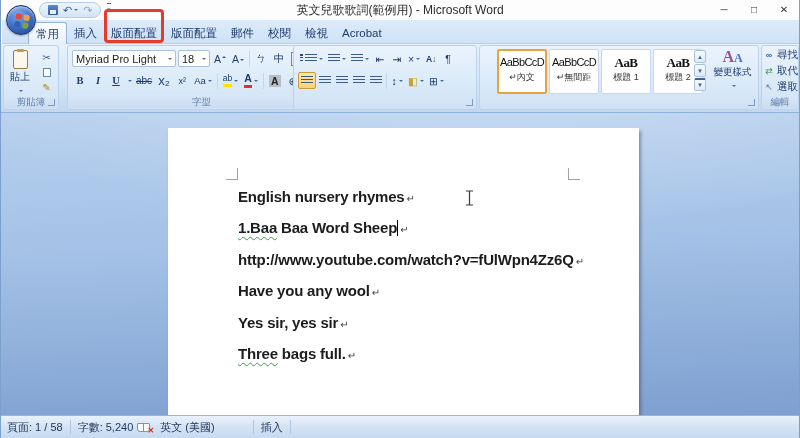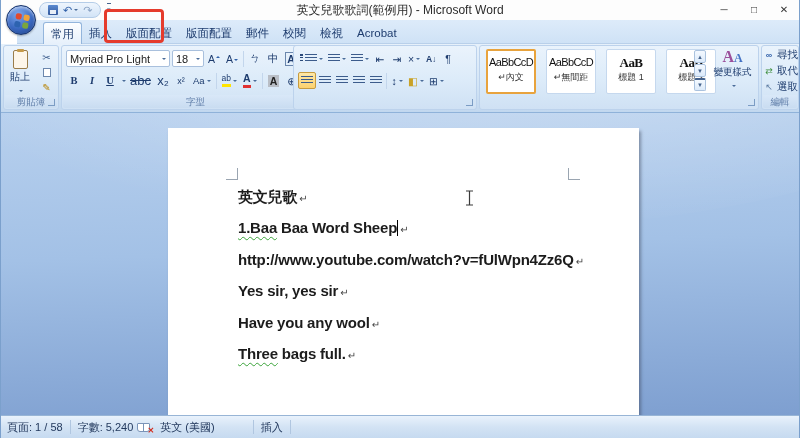--- a/index.html
+++ b/index.html
@@ -23,33 +23,33 @@
   
   .orb { position:absolute; left:5px; top:5px; width:30px; height:30px; border-radius:50%; background:radial-gradient(circle at 40% 30%, #7fa9ee, #3a68c0 55%, #1c3d80); border:1px solid #16336b; box-shadow:inset 0 2px 3px rgba(255,255,255,.55), 0 1px 2px rgba(0,0,0,.3); z-index:50; }
   .petals { position:absolute; left:8px; top:8px; width:14px; height:14px; transform:rotate(10deg); }
   .petals i { position:absolute; width:6px; height:6px; border-radius:2px; }
   .p1 { left:0; top:0; background:#e2492f; }
   .p2 { right:0; top:0; background:#f0a33a; }
   .p3 { left:0; bottom:0; background:#2d63b0; }
   .p4 { right:0; bottom:0; background:#7ba63c; }
 
   
-  .tabbar { position:absolute; top:20px; left:16px; right:0; height:24px; background:linear-gradient(#ddebfa,#cfe2f6); border-bottom:1px solid #b9d0ea; }
+  .tabbar { position:absolute; top:20px; left:1px; right:0; height:24px; background:linear-gradient(#ddebfa,#cfe2f6); border-bottom:1px solid #b9d0ea; }
   .tabs { display:flex; margin-left:26px; height:24px; align-items:flex-end; }
   .tab { padding:0 7px; height:22px; line-height:22px; font-size:11.5px; color:#1e3c6e; white-space:nowrap; }
   .tab.active { background:linear-gradient(#fdfeff,#e6f0fb); border:1px solid #93b5dc; border-bottom:none; border-radius:3px 3px 0 0; }
   .redbox { position:absolute; left:103px; top:9px; width:60px; height:34px; border:3px solid #e53b2c; border-radius:4px; z-index:60; }
 
   
   .ribbon { position:absolute; top:44px; left:0; right:0; height:69px; background:linear-gradient(#e7f1fb,#d3e5f6 60%,#c2d8ef); border-bottom:1px solid #8fb2d9; }
   .group { position:absolute; top:1px; height:65px; border:1px solid #bcd2ec; border-radius:3px; background:linear-gradient(#eaf3fc,#dcebf9 55%,#cfe1f4); }
   .glabel { position:absolute; bottom:1px; left:1px; right:1px; height:13px; line-height:13px; text-align:center; font-size:9.5px; color:#5f7da8; background:linear-gradient(#d9e8f8,#c9dcf1); border-radius:0 0 2px 2px; }
   .launcher { position:absolute; bottom:3px; right:3px; width:7px; height:7px; border-right:1px solid #7b9cc4; border-bottom:1px solid #7b9cc4; }
   .g-clip { left:2px; width:56px; }
-  .g-font { left:60px; width:269px; }
+  .g-font { left:66px; width:269px; }
   .g-para { left:292px; width:184px; }
   .g-styles { left:478px; width:280px; }
   .g-edit { left:760px; width:38px; }
 
   
   .paste { position:absolute; left:3px; top:3px; width:26px; height:47px; text-align:center; font-size:10px; color:#1e3c6e; }
   .clipicon { display:block; width:15px; height:19px; margin:1px auto 1px; background:#fdf6ea; border:1px solid #9a7d4b; border-radius:2px; position:relative; }
   .clipicon::before { content:""; position:absolute; left:3px; top:-2px; width:7px; height:3px; background:#c59a4a; border-radius:1px; }
   .minicol { position:absolute; left:33px; top:4px; display:flex; flex-direction:column; gap:1px; }
   .mini { width:19px; height:14px; display:flex; align-items:center; justify-content:center; font-size:10px; color:#3c5c8c; }
@@ -59,32 +59,32 @@
   .rbtn { height:17px; min-width:16px; padding:0 2px; display:flex; align-items:center; justify-content:center; font-size:10.5px; color:#1e3c6e; border-radius:2px; }
   .rbtn.hl { background:linear-gradient(#ffe8a6,#fcd16f); border:1px solid #c79b3f; }
   .vsep { width:1px; height:16px; background:#c3d6ec; margin:0 1px; }
   .combo { height:17px; background:#fff; border:1px solid #a9c0dd; border-radius:2px; display:flex; align-items:center; font-size:11px; color:#222; padding:0 3px; }
   .combo .dd { margin-left:auto; }
   .c-name { width:104px; }
   .c-size { width:32px; }
   .serifb { font-family:"Liberation Serif", serif; font-weight:bold; }
   .serifi { font-family:"Liberation Serif", serif; font-style:italic; font-weight:bold; }
   .und { text-decoration:underline; font-family:"Liberation Serif", serif; font-weight:bold; }
-  .strike { text-decoration:line-through; font-size:13px; }
+  .strike { text-decoration:line-through; font-size:10px; }
   .ybar { border-bottom:3px solid #ffe400; font-size:8.5px; line-height:1.1; }
   .rbar { border-bottom:3px solid #e03030; font-weight:bold; line-height:1.1; }
   .ashade { background:#b9bec6; padding:0 2px; color:#222; font-weight:bold; }
   .abox { border:1px solid #6b87ad; padding:0 1px; font-weight:bold; }
   .grow::after { content:""; display:inline-block; width:0; height:0; border:2.5px solid transparent; border-bottom-color:#2f5fa8; margin-left:1px; transform:translateY(-3px); }
   .shrink::after { content:""; display:inline-block; width:0; height:0; border:2.5px solid transparent; border-top-color:#2f5fa8; margin-left:1px; transform:translateY(2px); }
   .ibars { display:inline-block; width:12px; height:9px; background:repeating-linear-gradient(to bottom,#3c5c8c 0 1.2px,transparent 1.2px 2.9px); }
   .ibull { display:inline-block; width:3px; height:9px; margin-right:2px; background:repeating-linear-gradient(to bottom,#2a4a7a 0 1.5px,transparent 1.5px 2.9px); }
 
   
-  .scards { position:absolute; left:6px; top:3px; display:flex; gap:10px; }
+  .scards { position:absolute; left:17px; top:3px; display:flex; gap:2px; }
   .scard { width:50px; height:45px; background:#fff; border:1px solid #c5d8ee; border-radius:2px; text-align:center; padding-top:5px; }
   .scard.sel { border:2px solid #e8a33d; padding-top:4px; }
   .s-sample { font-size:11px; letter-spacing:-0.6px; color:#111; line-height:15px; white-space:nowrap; }
   .scard.head .s-sample { font-family:"Liberation Serif", serif; font-weight:bold; font-size:13px; }
   .s-name { font-size:9px; color:#333; line-height:14px; white-space:nowrap; }
   .scrollcol { position:absolute; left:214px; top:4px; display:flex; flex-direction:column; gap:1px; }
   .scbtn { width:12px; height:13px; border:1px solid #aac2de; border-radius:2px; background:linear-gradient(#f4f9ff,#dceafa); font-size:6px; color:#44628c; display:flex; align-items:center; justify-content:center; }
   .scbtn.exp { border-top:2px solid #44628c; }
   .chgstyles { position:absolute; right:2px; top:2px; width:47px; height:48px; text-align:center; font-size:9.5px; color:#1e3c6e; }
   .aa1 { font-family:"Liberation Serif", serif; font-weight:bold; font-size:16px; color:#9b4f9b; }
@@ -373,25 +373,25 @@
         </div>
       <div class="glabel">編輯</div>
     </div>
   </div>
 
   <div class="docarea">
     <div class="page">
       <span class="cm cm-l"></span>
       <span class="cm cm-r"></span>
       <div class="doctext" id="doclines">
-          <div class="dline"><span>英文兒歌</span><span class="pmark">↵</span></div>
+          <div class="dline"><span>English nursery rhymes</span><span class="pmark">↵</span></div>
           <div class="dline"><span class="squiggle">1.Baa</span><span> Baa Word Sheep</span><span class="caret"></span><span class="pmark">↵</span></div>
           <div class="dline"><span>http://www.youtube.com/watch?v=fUlWpn4Zz6Q</span><span class="pmark">↵</span></div>
+          <div class="dline"><span>Have you any wool</span><span class="pmark">↵</span></div>
           <div class="dline"><span>Yes sir, yes sir</span><span class="pmark">↵</span></div>
-          <div class="dline"><span>Have you any wool</span><span class="pmark">↵</span></div>
           <div class="dline"><span class="squiggle">Three</span><span> bags full.</span><span class="pmark">↵</span></div>
         </div>
     </div>
     <svg class="ibeam" width="11" height="16" viewBox="0 0 11 16">
       <path d="M2 1 H9 M5.5 1 V15 M2 15 H9" stroke="#3a3a3a" stroke-width="1.2" fill="none"></path>
     </svg>
   </div>
 
   <div class="statusbar">
     <span>頁面: 1 / 58</span>

